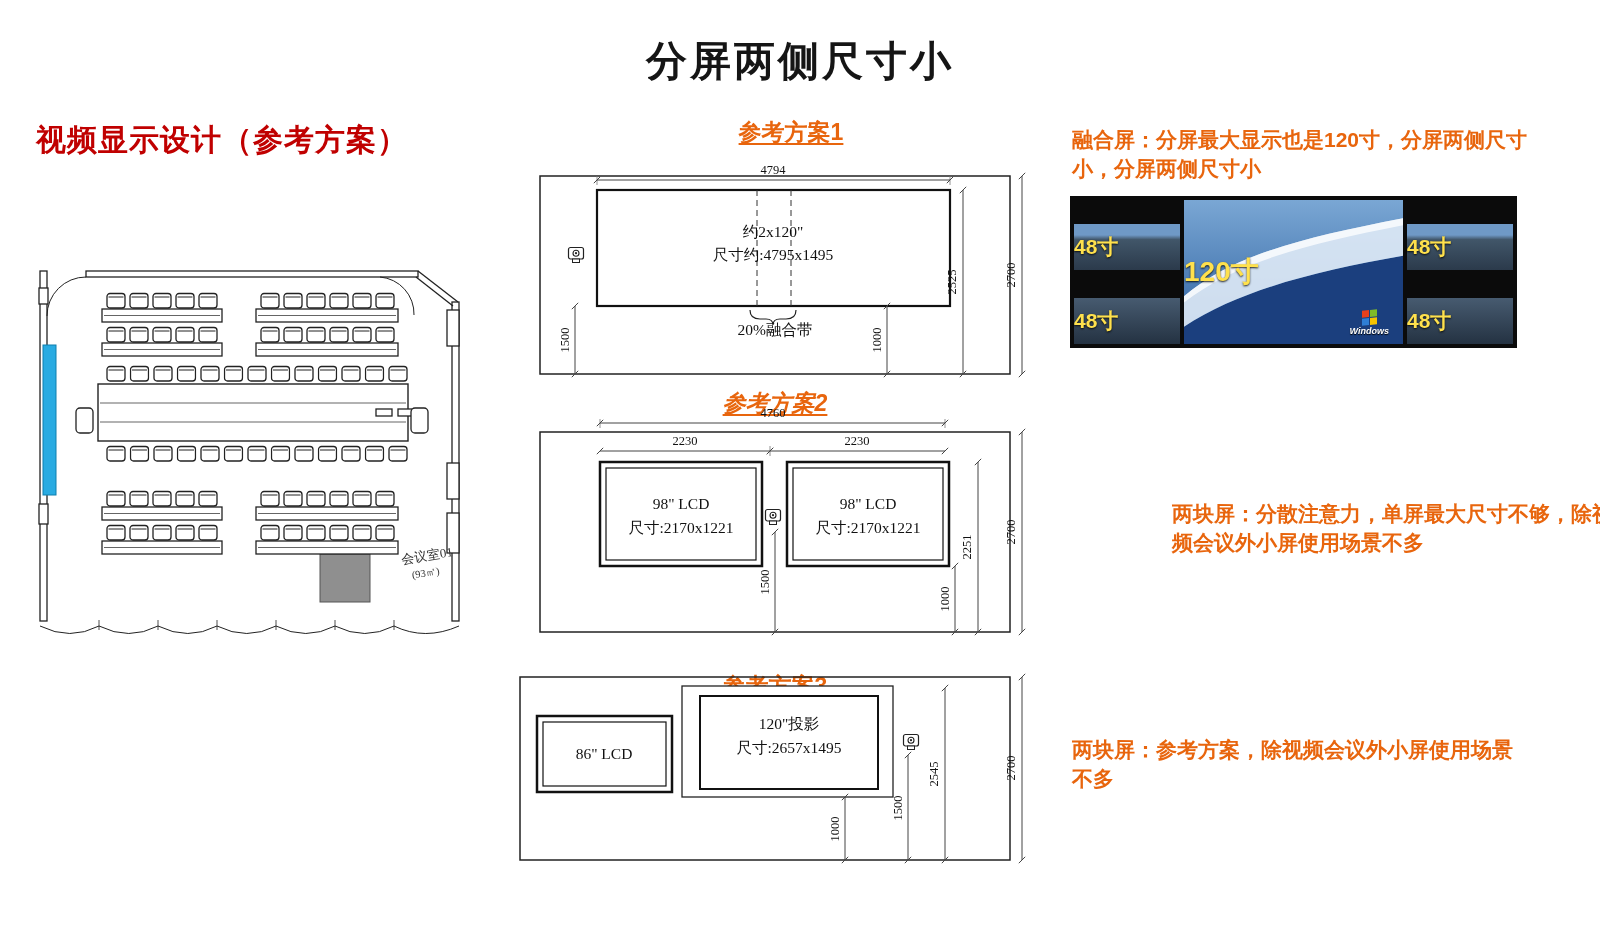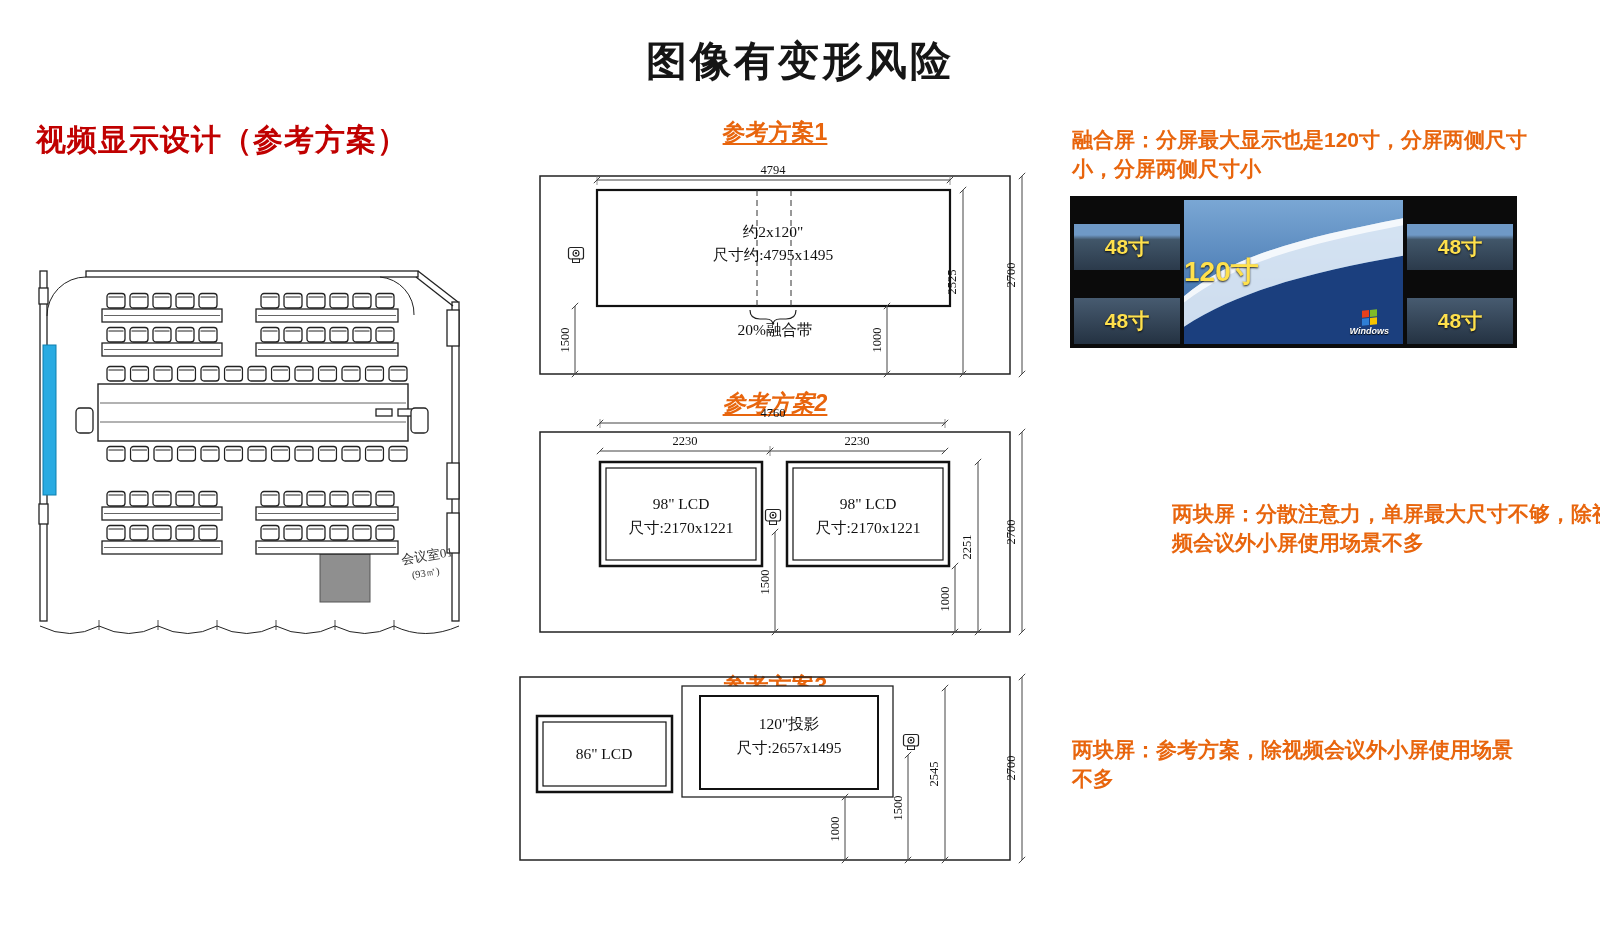--- a/index.html
+++ b/index.html
@@ -6,21 +6,21 @@
   body{width:1600px;height:927px;position:relative;background:#fff;
        font-family:"Liberation Sans",sans-serif;overflow:hidden;color:#111;}
   .abs{position:absolute;}
 
   #title{top:34px;left:15px;width:1570px;text-align:center;font-size:41px;
          font-weight:600;letter-spacing:3px;color:#151515;}
   #left-heading{top:120px;left:36px;font-size:30px;font-weight:bold;color:#C00000;letter-spacing:1px;}
 
   .plan-heading{width:470px;text-align:center;font-size:23px;font-weight:bold;
                 color:#E8650D;text-decoration:underline;text-underline-offset:3px;}
-  #ph1{top:117px;left:540px;}
+  #ph1{top:117px;left:556px;}
   #ph2{top:388px;left:540px;font-style:italic;}
   #ph3{top:671px;left:540px;}
 
   .note{width:458px;font-size:21px;line-height:1.38;font-weight:bold;color:#E8650D;}
   #note1{top:126px;left:1072px;}
   #note2{top:500px;left:1128px;margin-left:44px;}
   #note3{top:736px;left:1072px;}
 
   svg{display:block;}
   .wall{fill:none;stroke:#222;stroke-width:1.5;}
@@ -39,42 +39,42 @@
   .fparc{fill:none;stroke:#222;stroke-width:1;}
   .fpline{stroke:#222;stroke-width:.7;}
   .fptick line{stroke:#222;stroke-width:.8;}
   .room-text{font-size:13px;fill:#333;}
   .room-text2{font-size:10.5px;fill:#333;}
 
   
   #videowall{top:196px;left:1070px;width:447px;height:152px;background:#0b0b0b;
              display:flex;gap:4px;padding:4px;box-sizing:border-box;}
   .vw-col{width:106px;display:flex;flex-direction:column;gap:4px;}
-  .vw-panel{flex:1;display:flex;align-items:center;justify-content:center;margin-top:24px;}
+  .vw-panel{flex:1;display:flex;align-items:center;margin-top:24px;}
   .vw-top{background:linear-gradient(180deg,#6f99c6 0%,#6f99c6 24%,#415669 34%,#2b3a4b 100%);}
   .vw-bottom{background:linear-gradient(180deg,#475b70 0%,#243242 100%);}
   .vw-center{flex:1;position:relative;display:flex;align-items:center;overflow:hidden;}
   .vw-center svg{position:absolute;top:0;left:0;width:100%;height:100%;}
   .vw-label{color:#ffe14d;font-weight:bold;font-size:21px;
             font-family:"Liberation Sans",sans-serif;
             text-shadow:0 1px 2px rgba(0,0,0,.85);position:relative;}
   .vw-label-big{font-size:28px;}
   .win-logo{position:absolute;right:14px;bottom:8px;display:flex;flex-direction:column;align-items:center;gap:1px;}
   .win-flag{display:grid;grid-template-columns:7px 7px;grid-template-rows:7px 7px;gap:1px;transform:skewY(-6deg);}
   .win-flag i{display:block;}
   .win-flag .f1{background:#e8401c;}
   .win-flag .f2{background:#7fbb28;}
   .win-flag .f3{background:#2f7fd6;}
   .win-flag .f4{background:#f4c300;}
   .win-text{color:#fff;font-size:9px;font-weight:bold;font-style:italic;text-shadow:0 1px 1px #000;}
 </style>
 </head>
 <body>
 
-<div id="title" class="abs">图像有变形风险</div>
+<div id="title" class="abs">分屏两侧尺寸小</div>
 <div id="left-heading" class="abs">视频显示设计（参考方案）</div>
 
 <svg id="floorplan" class="abs" style="top:258px;left:28px" width="448" height="404" viewBox="0 0 448 404">
   <defs>
     <symbol id="chair" viewBox="0 0 20 18">
       <rect x="1" y="2.5" width="18" height="14.5" rx="3" fill="#fff" stroke="#222" stroke-width="1.3"></rect>
       <line x1="2.5" y1="6" x2="17.5" y2="6" stroke="#222" stroke-width="1"></line>
     </symbol>
     <symbol id="cam" viewBox="0 0 20 20">
       <rect x="2.5" y="2.5" width="15" height="11.5" rx="2" fill="#fff" stroke="#222" stroke-width="1.2"></rect>

